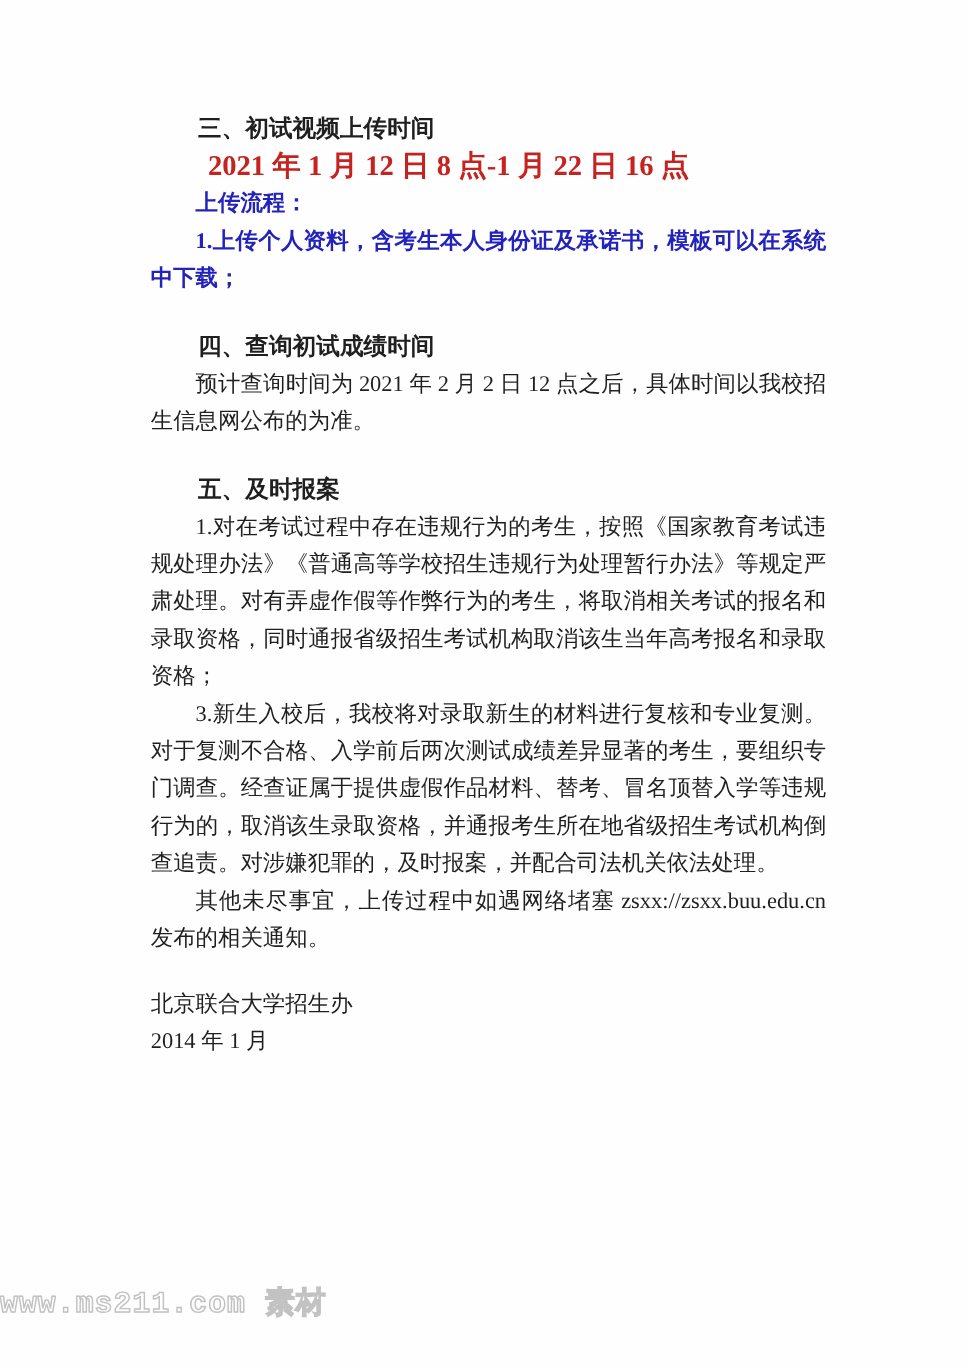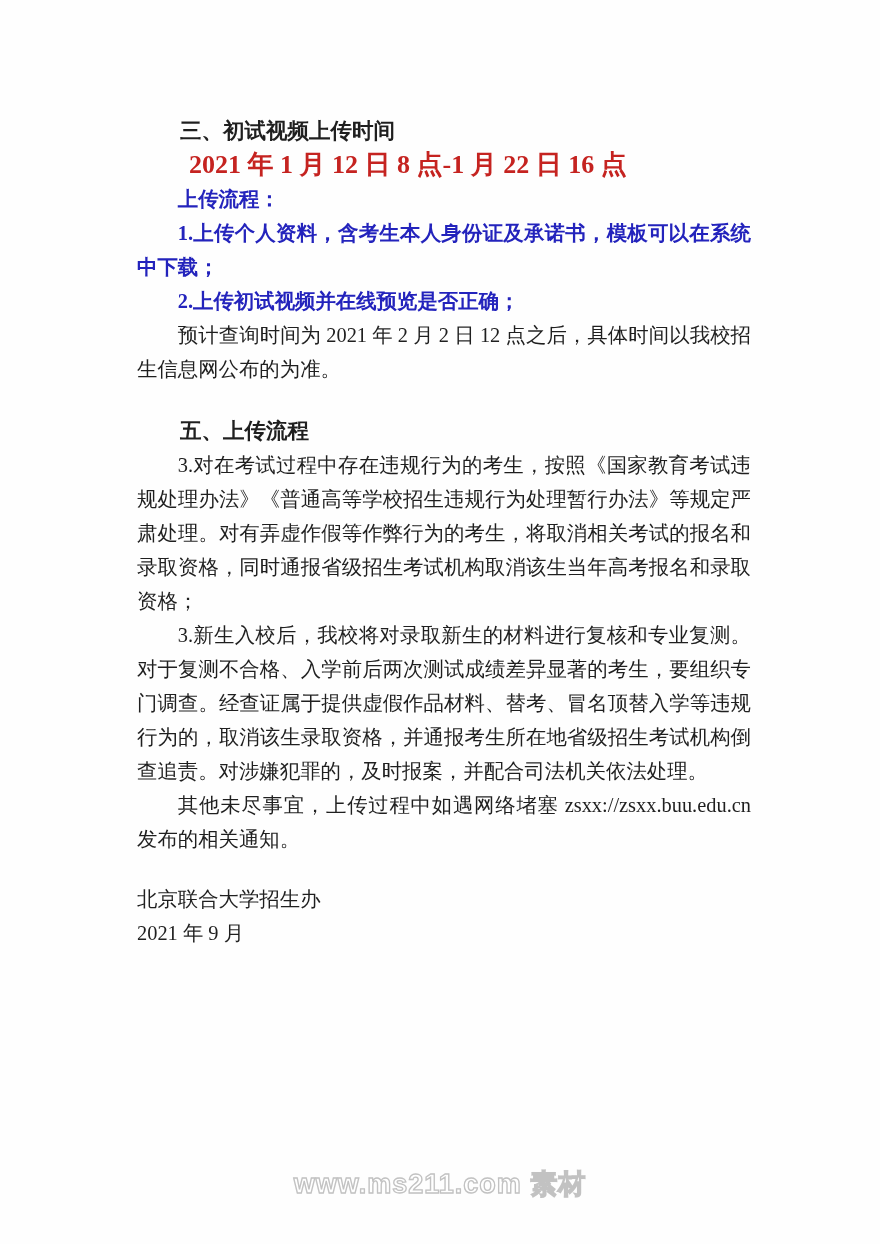--- a/index.html
+++ b/index.html
@@ -11,21 +11,20 @@
     font-family: "Liberation Serif", "DejaVu Serif", serif;
   }
   .doc {
     position: absolute;
     left: 137px; top: 100px;
     width: 614px;
     font-size: 20.4px;
     line-height: 34px;
     color: #1f1f1f;
     text-align: justify;
-    margin-top: 14px;
   }
   .para {
     margin: 0;
     text-indent: 2em;
   }
   .para.heading {
     font-weight: bold;
     font-size: 21.5px;
     text-align: left;
   }
@@ -34,41 +33,41 @@
   .para.align-right { text-align: left; text-indent: 0; }
   .para.sig-gap { margin-top: 26px; }
   .para.date-offset { padding-right: 20px; }
   .run.black { color: inherit; }
   .run.red { color: var(--red, #c52320); }
   .run.blue { color: var(--blue, #2323bc); font-weight: bold; }
   .watermark {
     position: absolute;
     left: 0; right: 0;
     top: 1166px;
-    text-align: center;
-    font-family: Liberation Sans, sans-serif;
+    text-align: left;
+    font-family: Liberation Mono, monospace;
     font-weight: bold;
     font-size: 27px;
     letter-spacing: 1px;
     color: #ffffff;
     -webkit-text-stroke: 1.3px var(--wm, #c2c2c2);
     text-shadow: 0 0 1px var(--wm, #c2c2c2);
   }
 </style>
 </head>
 <body>
 
 <div class="doc">
     <p class="para heading"><span class="run black">三、初试视频上传时间</span></p>
     <p class="para emphasis"><span class="run red">2021 年 1 月 12 日 8 点-1 月 22 日 16 点</span></p>
     <p class="para body"><span class="run blue">上传流程：</span></p>
     <p class="para body"><span class="run blue">1.上传个人资料，含考生本人身份证及承诺书，模板可以在系统中下载；</span></p>
-    <p class="para body"><span class="run blue">2.上传初试视频并在线预览是否正确；</span></p>
+    <p class="para heading gap-before"><span class="run black">四、查询初试成绩时间</span></p>
     <p class="para body"><span class="run black">预计查询时间为 2021 年 2 月 2 日 12 点之后，具体时间以我校招生信息网公布的为准。</span></p>
-    <p class="para heading gap-before"><span class="run black">五、上传流程</span></p>
-    <p class="para body"><span class="run black">3.对在考试过程中存在违规行为的考生，按照《国家教育考试违规处理办法》《普通高等学校招生违规行为处理暂行办法》等规定严肃处理。对有弄虚作假等作弊行为的考生，将取消相关考试的报名和录取资格，同时通报省级招生考试机构取消该生当年高考报名和录取资格；</span></p>
+    <p class="para heading gap-before"><span class="run black">五、及时报案</span></p>
+    <p class="para body"><span class="run black">1.对在考试过程中存在违规行为的考生，按照《国家教育考试违规处理办法》《普通高等学校招生违规行为处理暂行办法》等规定严肃处理。对有弄虚作假等作弊行为的考生，将取消相关考试的报名和录取资格，同时通报省级招生考试机构取消该生当年高考报名和录取资格；</span></p>
     <p class="para body"><span class="run black">3.新生入校后，我校将对录取新生的材料进行复核和专业复测。对于复测不合格、入学前后两次测试成绩差异显著的考生，要组织专门调查。经查证属于提供虚假作品材料、替考、冒名顶替入学等违规行为的，取消该生录取资格，并通报考生所在地省级招生考试机构倒查追责。对涉嫌犯罪的，及时报案，并配合司法机关依法处理。</span></p>
     <p class="para body"><span class="run black">其他未尽事宜，上传过程中如遇网络堵塞 </span><span class="run black">zsxx://zsxx.buu.edu.cn</span><span class="run black"> 发布的相关通知。</span></p>
     <p class="para align-right sig-gap"><span class="run black">北京联合大学招生办</span></p>
-    <p class="para align-right date-offset"><span class="run black">2021 年 9 月</span></p>
+    <p class="para align-right date-offset"><span class="run black">2014 年 1 月</span></p>
   </div>
 
 <div class="watermark">www.ms211.com 素材</div>
 
 </body></html>

